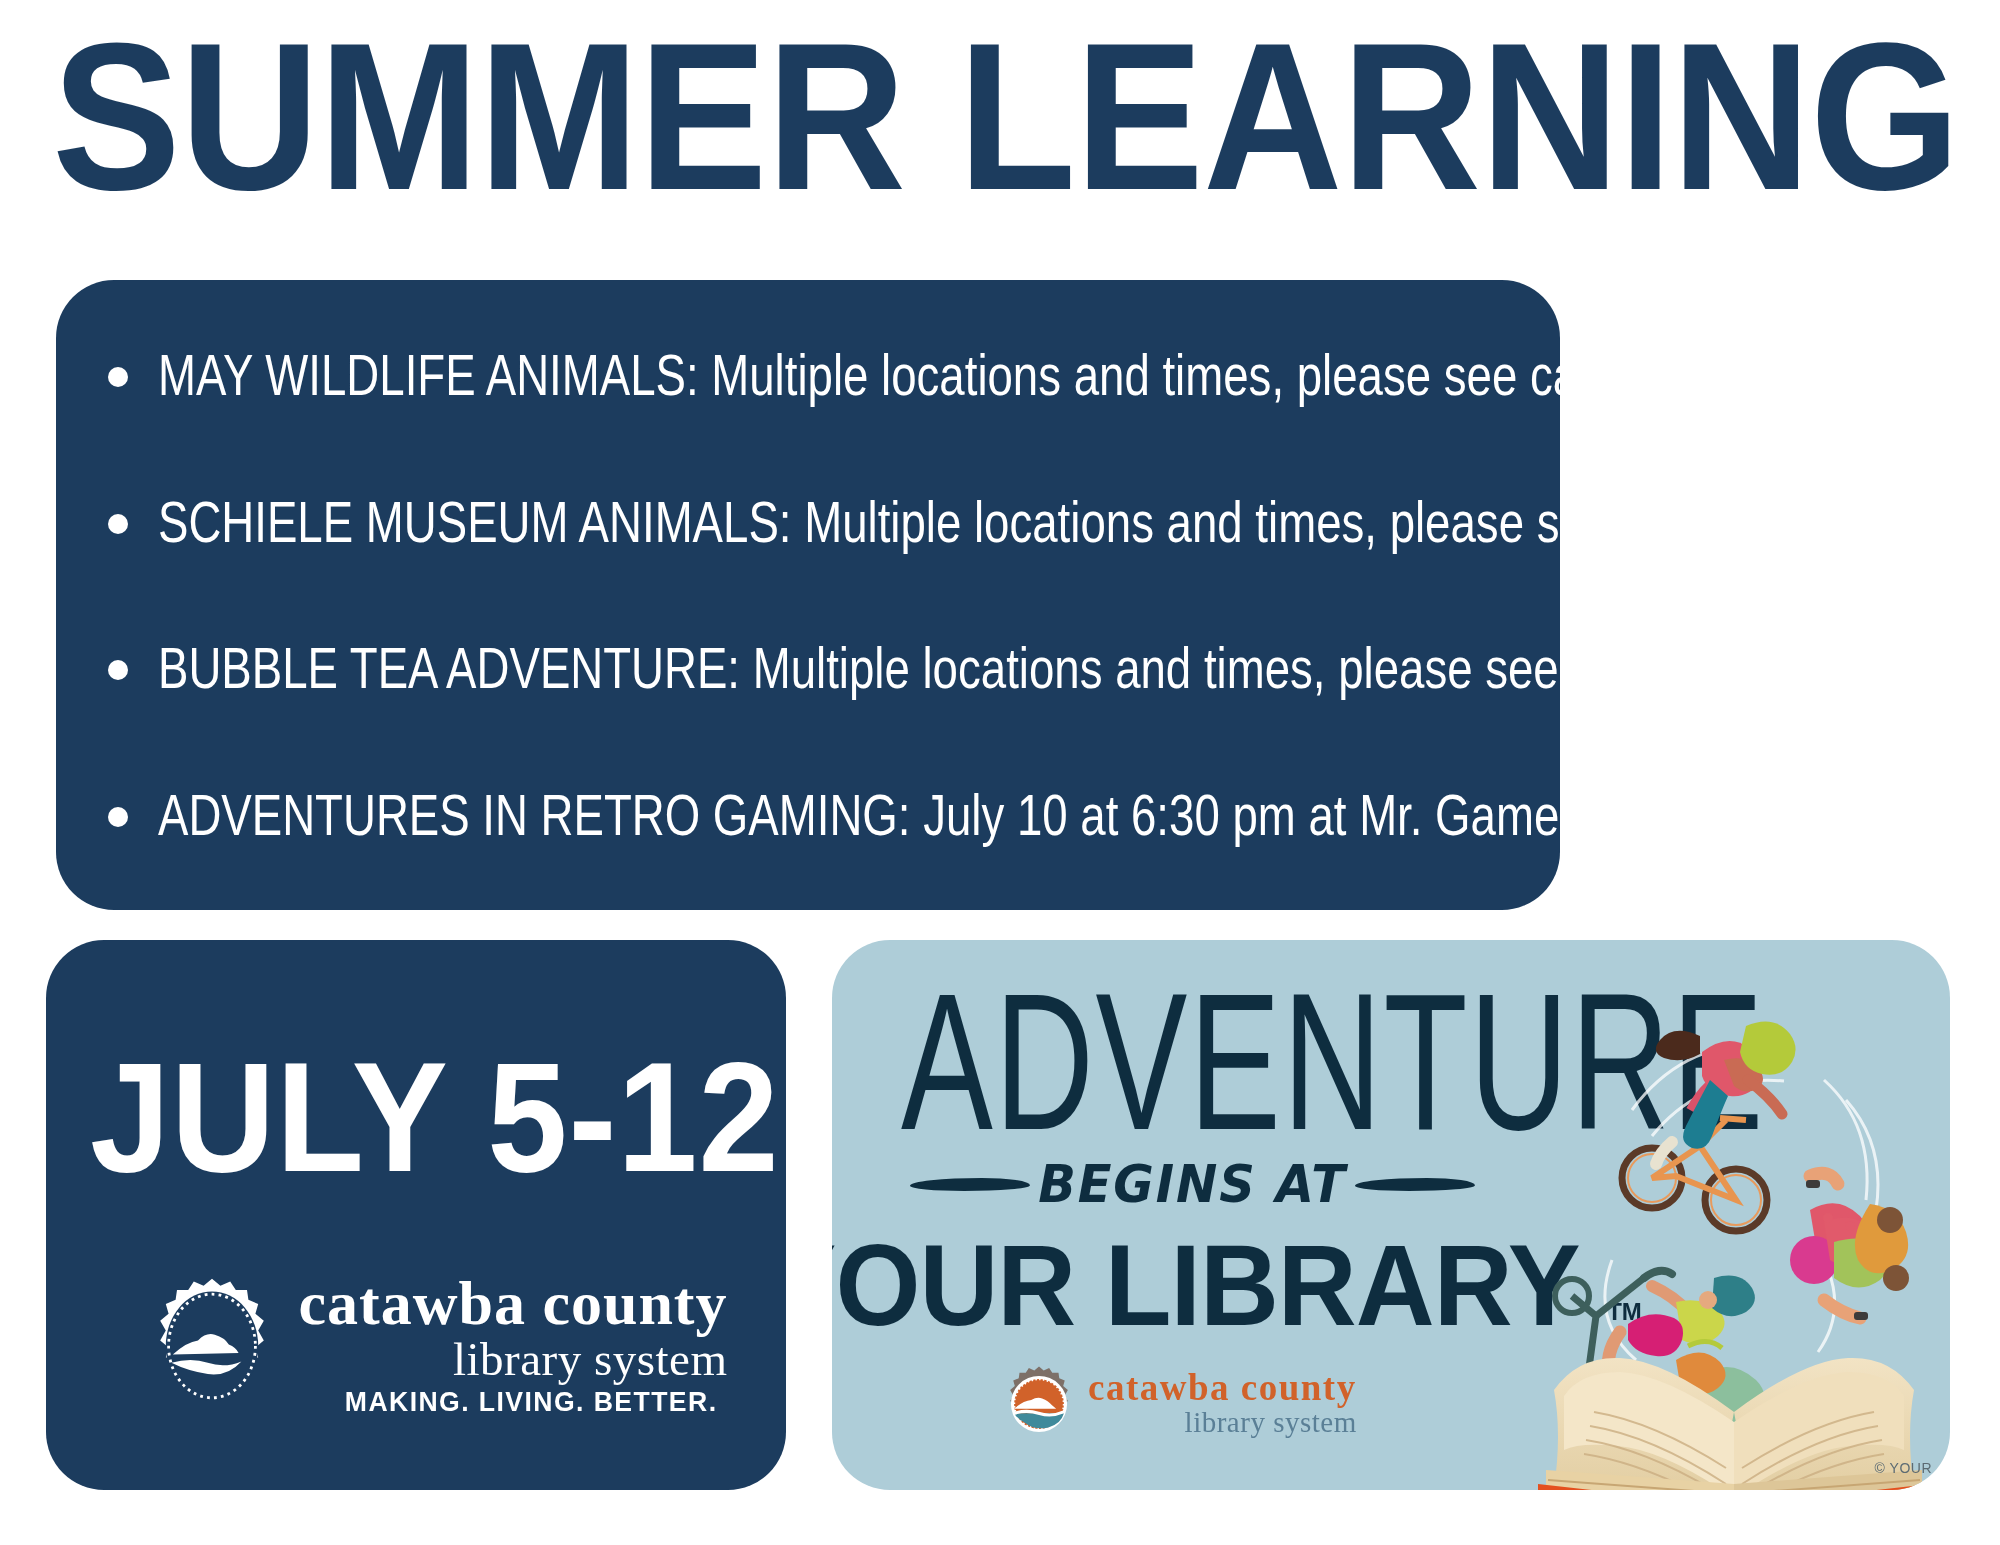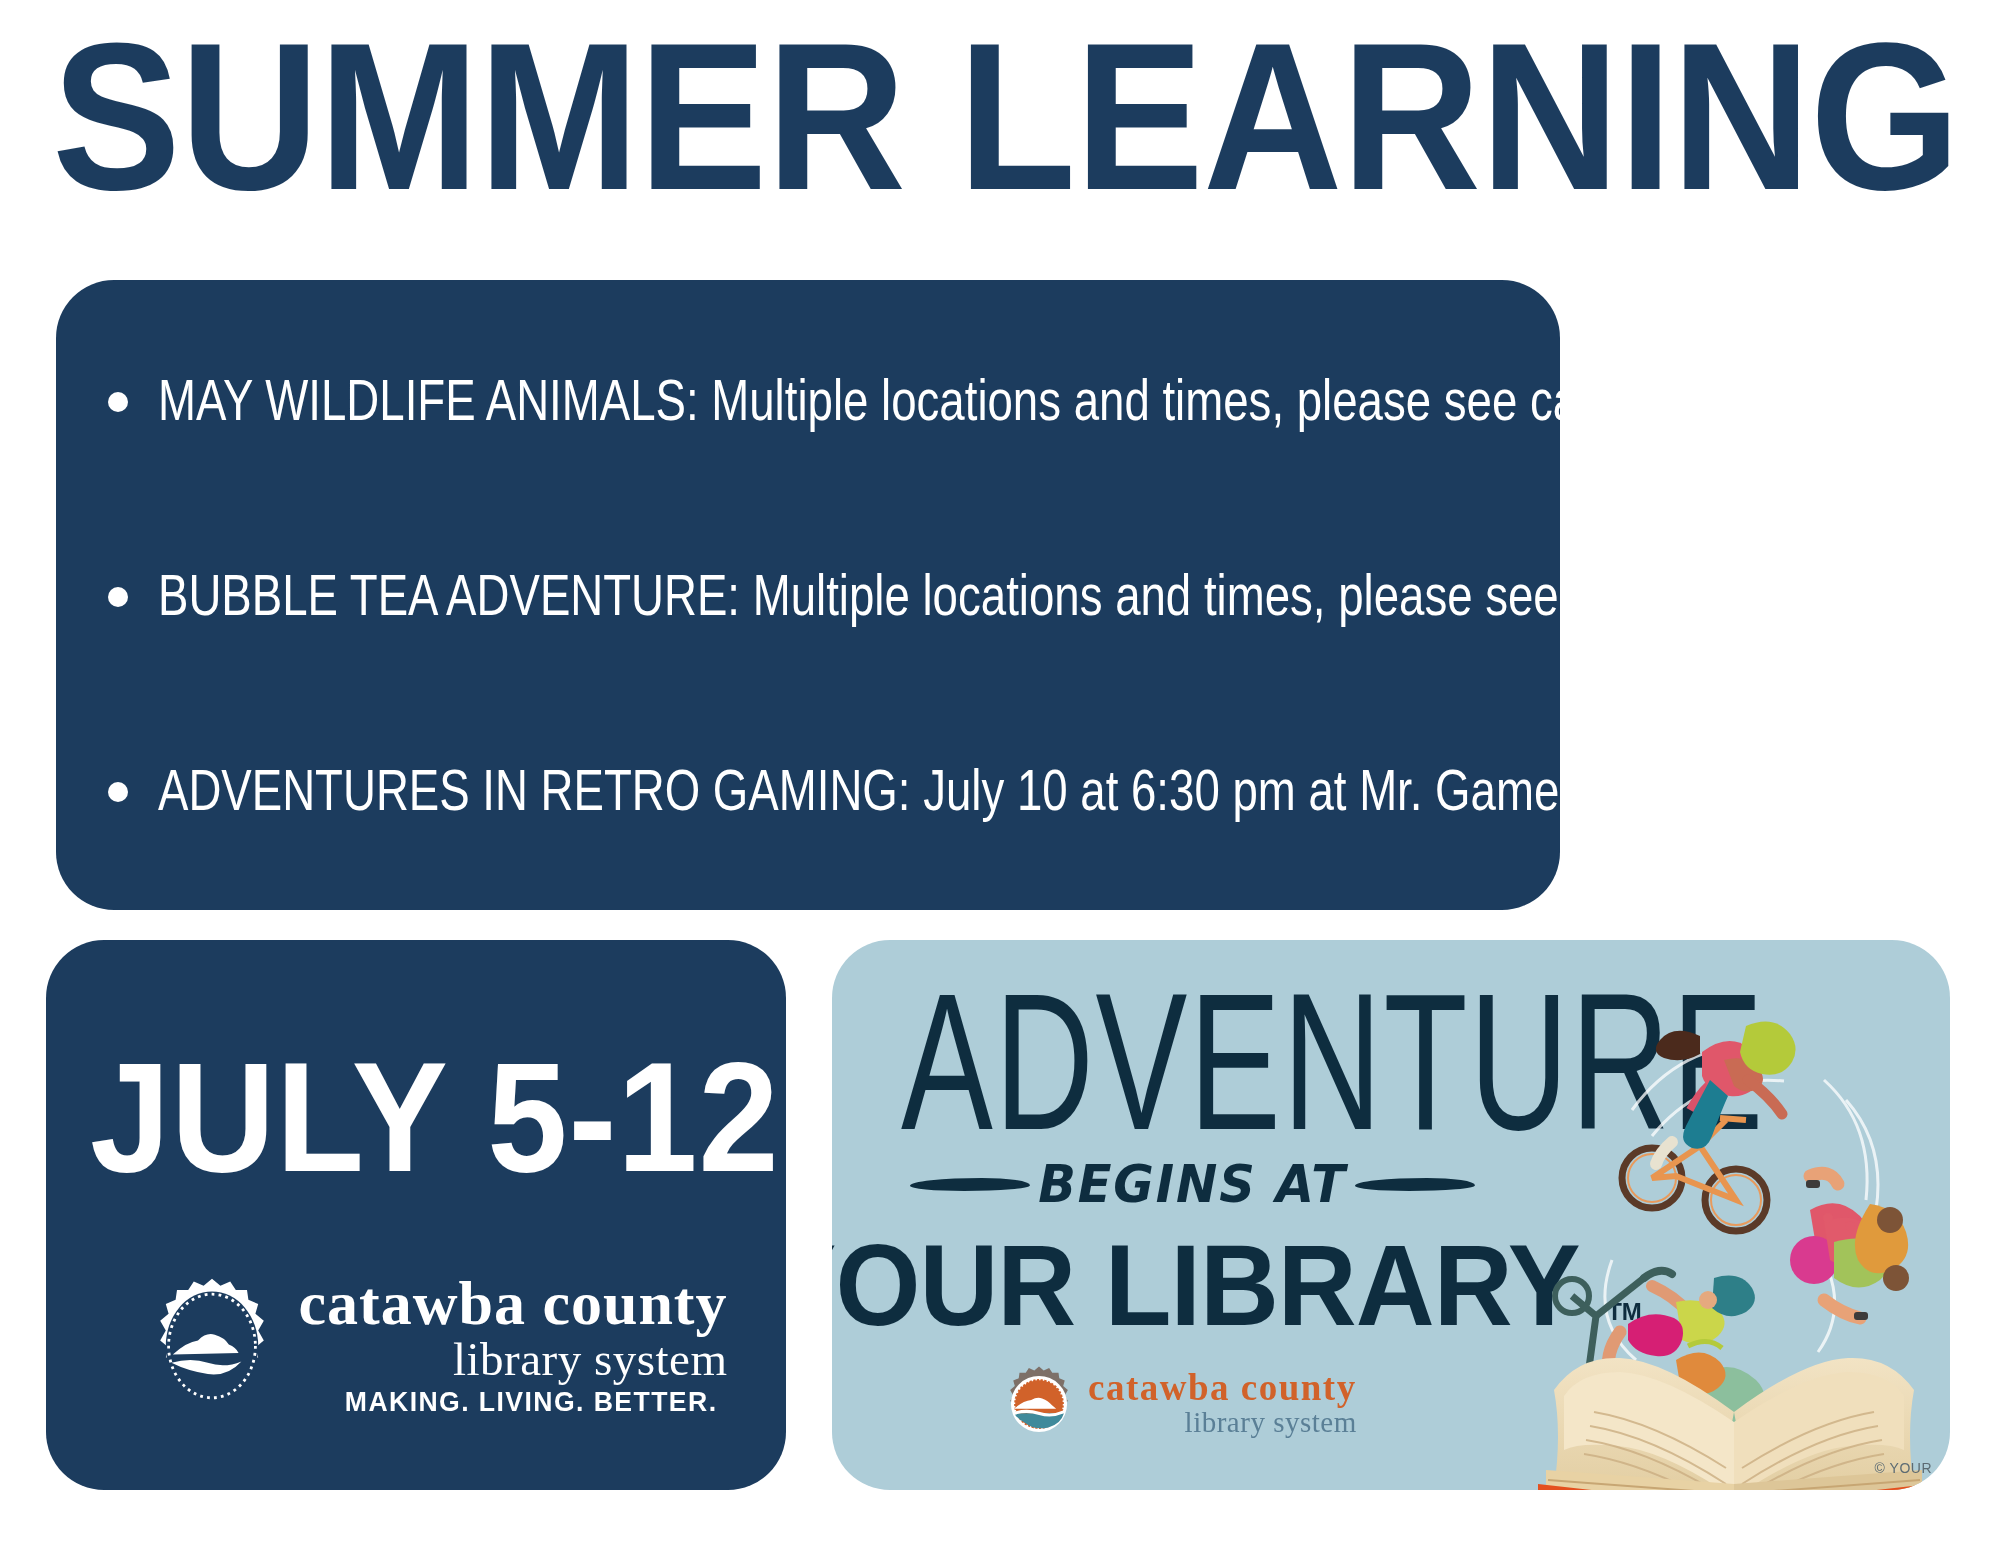--- a/index.html
+++ b/index.html
@@ -256,20 +256,24 @@
   <div class="title">SUMMER LEARNING 2024</div>
 
   <div class="bullet-panel">
     <ul class="bullet-list">
 
       <li class="bullet-item">
         <span class="bullet-dot"></span>
         <span class="bullet-text"><b>MAY WILDLIFE ANIMALS:</b><span> Multiple locations and times, please see calendar</span></span>
       </li>
 
+      <li class="bullet-item">
+        <span class="bullet-dot"></span>
+        <span class="bullet-text"><b>SCHIELE MUSEUM ANIMALS:</b><span> Multiple locations and times, please see calendar</span></span>
+      </li>
 
 
       <li class="bullet-item">
         <span class="bullet-dot"></span>
         <span class="bullet-text"><b>BUBBLE TEA ADVENTURE:</b><span> Multiple locations and times, please see calendar</span></span>
       </li>
 
       <li class="bullet-item">
         <span class="bullet-dot"></span>
         <span class="bullet-text"><b>ADVENTURES IN RETRO GAMING:</b><span> July 10 at 6:30 pm at Mr. Game &amp; Lounge</span></span>

